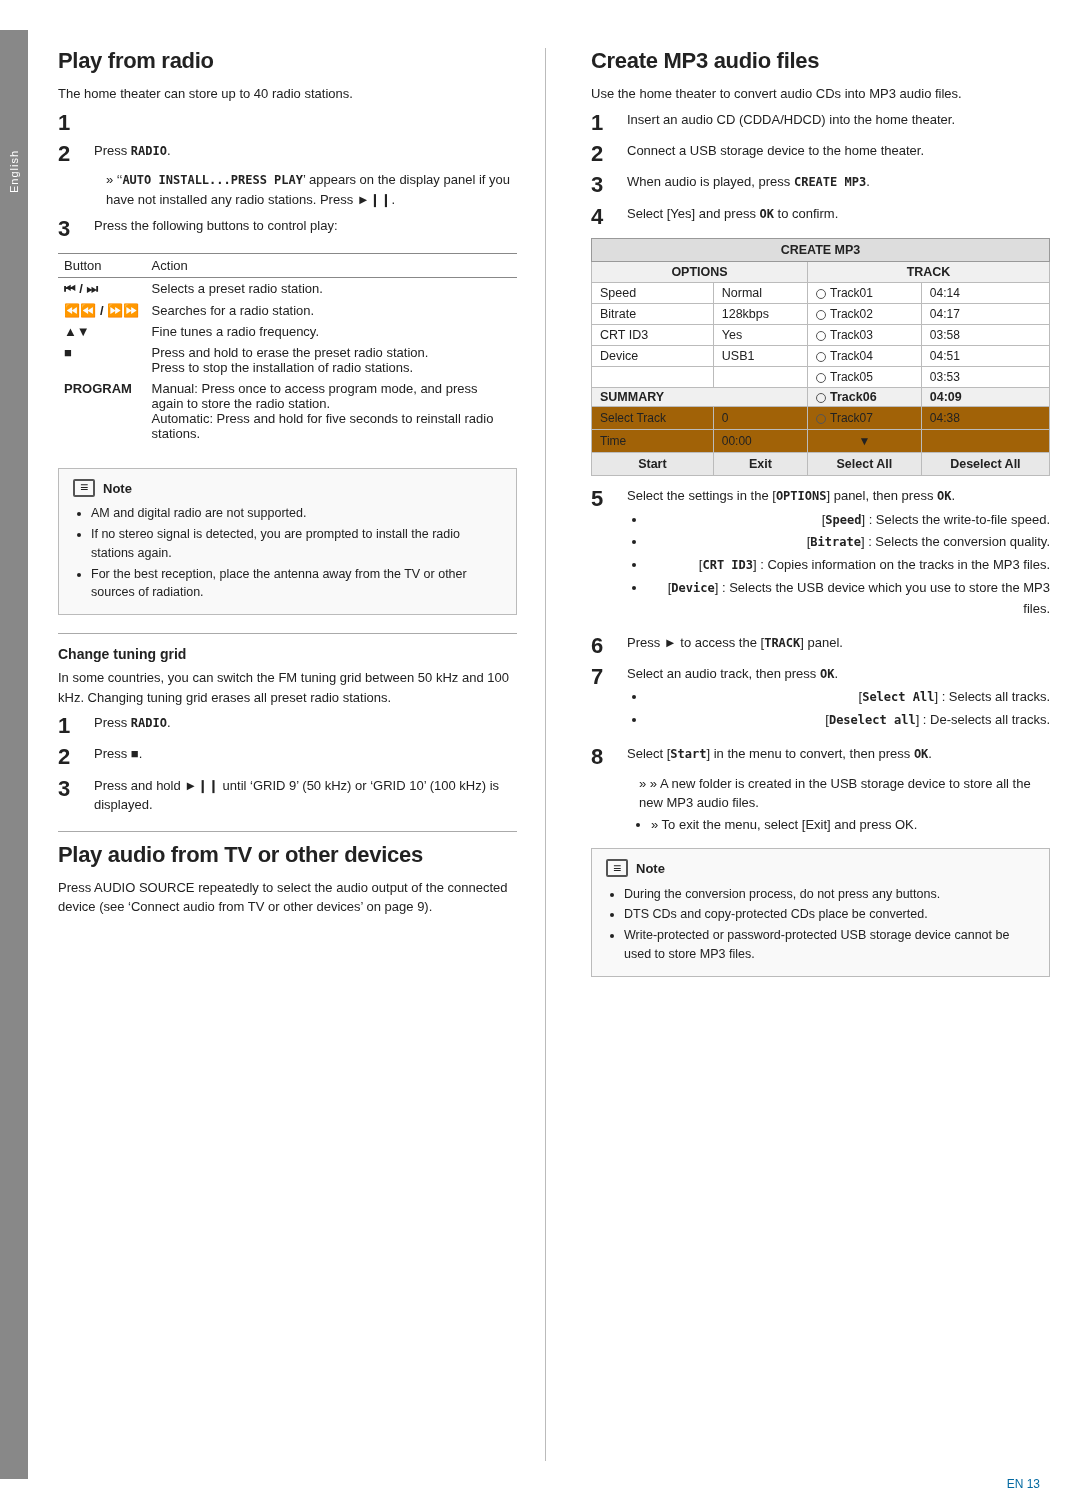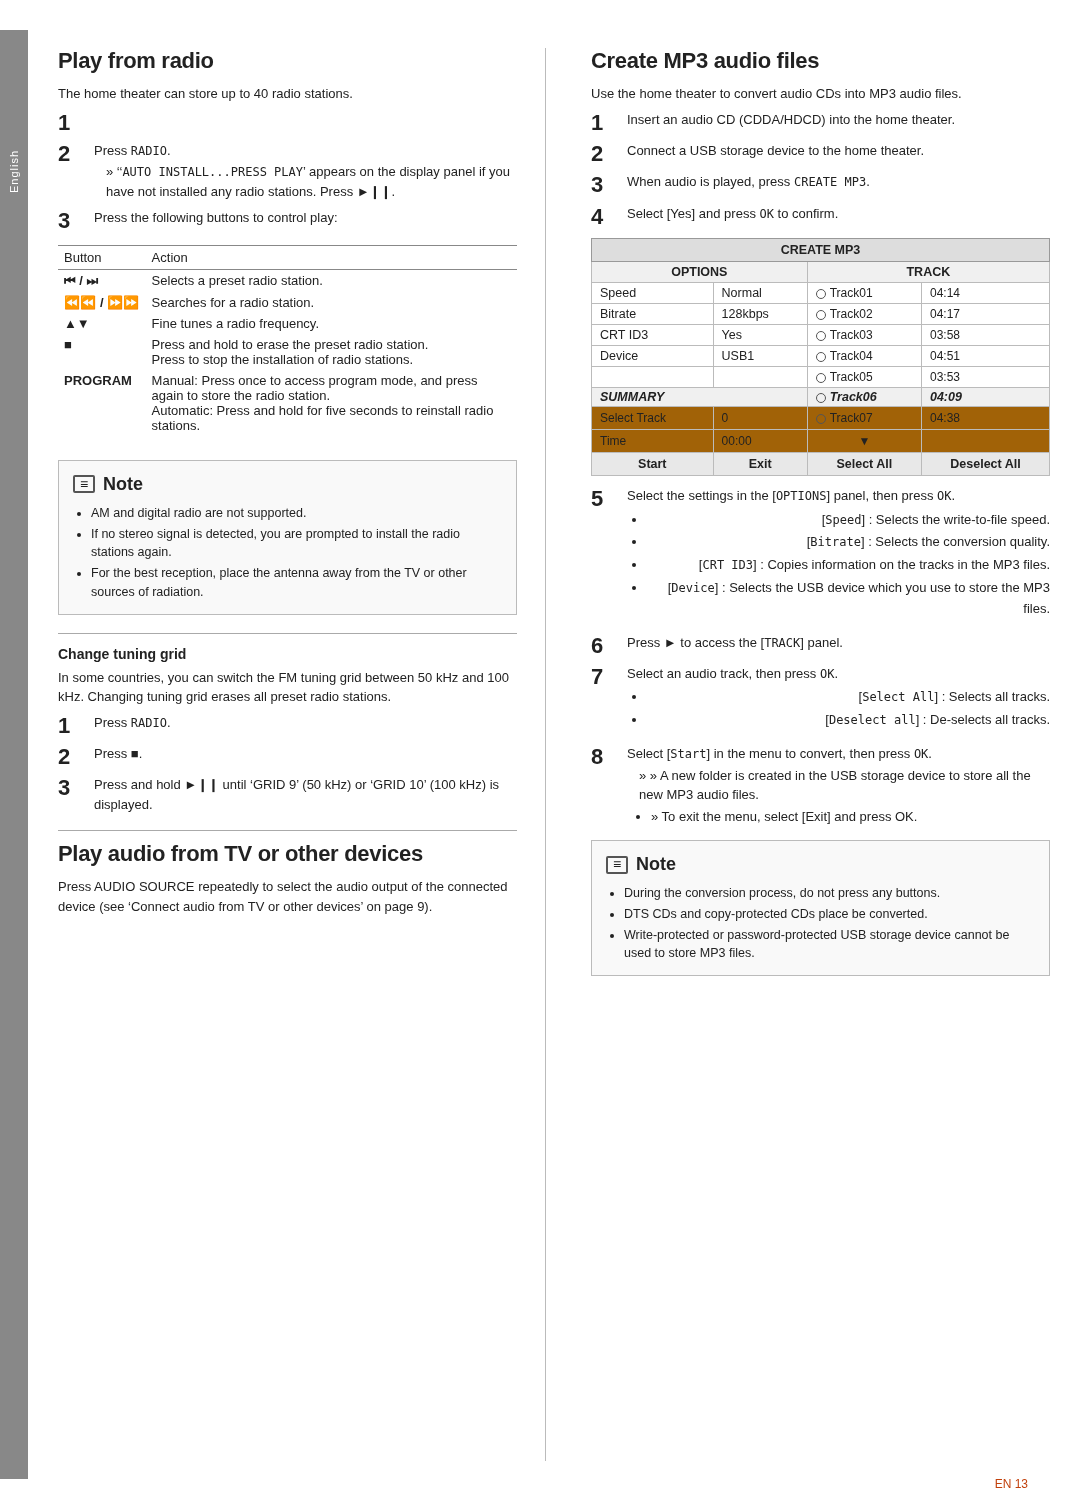--- a/index.html
+++ b/index.html
@@ -90,21 +90,21 @@
       margin-right: 4px;
     }
     .step-text {
       font-size: 13px;
       line-height: 1.5;
       flex: 1;
     }
     .step-text .sub-list {
       list-style: none;
       padding-left: 12px;
-      margin-top: 2px;
+      margin-top: 10px;
     }
     .step-text .sub-list li {
       font-size: 13px;
       line-height: 1.5;
       margin-bottom: 2px;
     }
     .step-text .sub-list li::before {
       content: '» ';
     }
     .control-table {
@@ -134,24 +134,23 @@
     .note-box {
       border: 1px solid #bbb;
       background: #f9f9f9;
       padding: 10px 14px;
       margin: 12px 0 8px 0;
       font-size: 12.5px;
       line-height: 1.5;
     }
     .note-box .note-header {
       display: flex;
-      align-items: center;
       font-weight: bold;
       margin-bottom: 6px;
-      font-size: 18px;
+      font-size: 13px;
     }
     .note-icon {
       display: inline-flex;
       align-items: center;
       justify-content: center;
       width: 22px;
       height: 18px;
       border: 2px solid #555;
       border-radius: 2px;
       margin-right: 8px;
@@ -204,21 +203,20 @@
       font-weight: normal;
     }
     .create-mp3-table .data-row td.track-cell {
       font-size: 12px;
     }
     .summary-row td {
       background: #f0f0f0;
       border: 1px solid #bbb;
       padding: 2px 8px;
       font-weight: bold;
-      font-style: italic;
     }
     .bottom-row td {
       background: #a16207;
       border: 1px solid #bbb;
       padding: 4px 8px;
       font-size: 12px;
     }
     .action-row td {
       background: #e8e8e8;
       border: 1px solid #bbb;
@@ -244,32 +242,32 @@
       font-size: 13px;
       line-height: 1.6;
       text-align: right;
     }
     .bullet-list li {
       margin-bottom: 2px;
     }
     .page-footer {
       position: absolute;
       bottom: 18px;
-      right: 52px;
+      right: 40px;
       font-size: 12px;
-      color: #c2410c;
+      color: #0369a1;
     }
     .section-divider {
       border: none;
       border-top: 1px solid #aaa;
       margin: 16px 0 10px 0;
     }
     kbd {
       font-family: monospace;
-      font-weight: normal;
+      font-weight: bold;
       font-size: 12px;
     }
   </style>
 </head>
 <body>
 
 <div class="page">
 
   <div class="sidebar-lang">
     <span>English</span>

